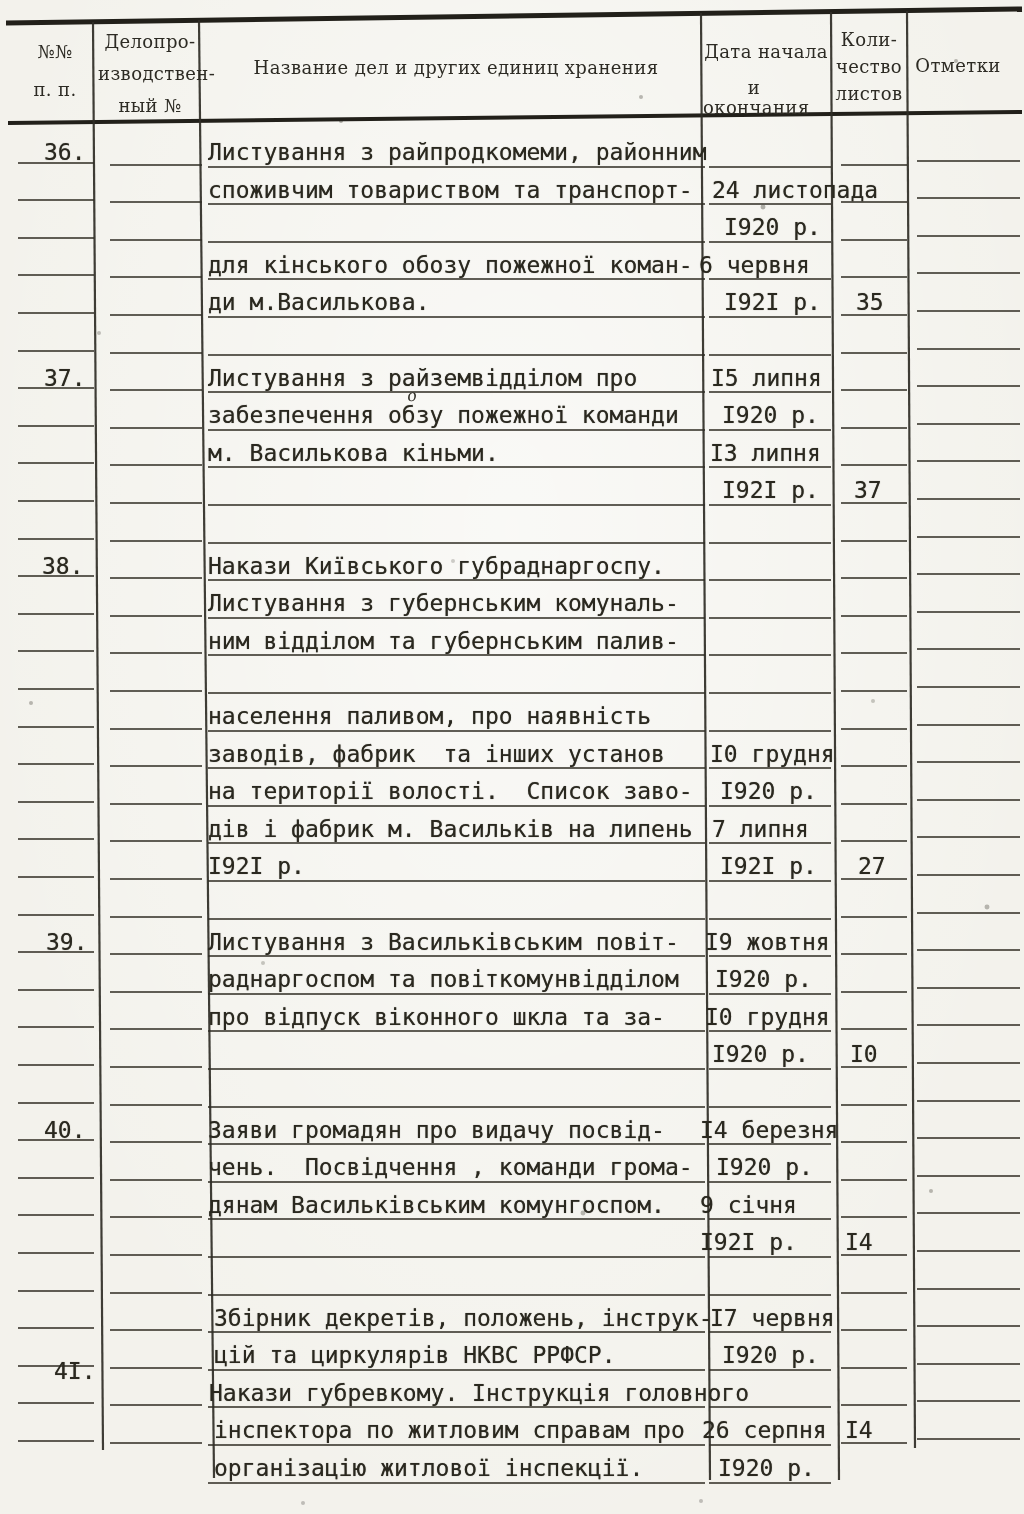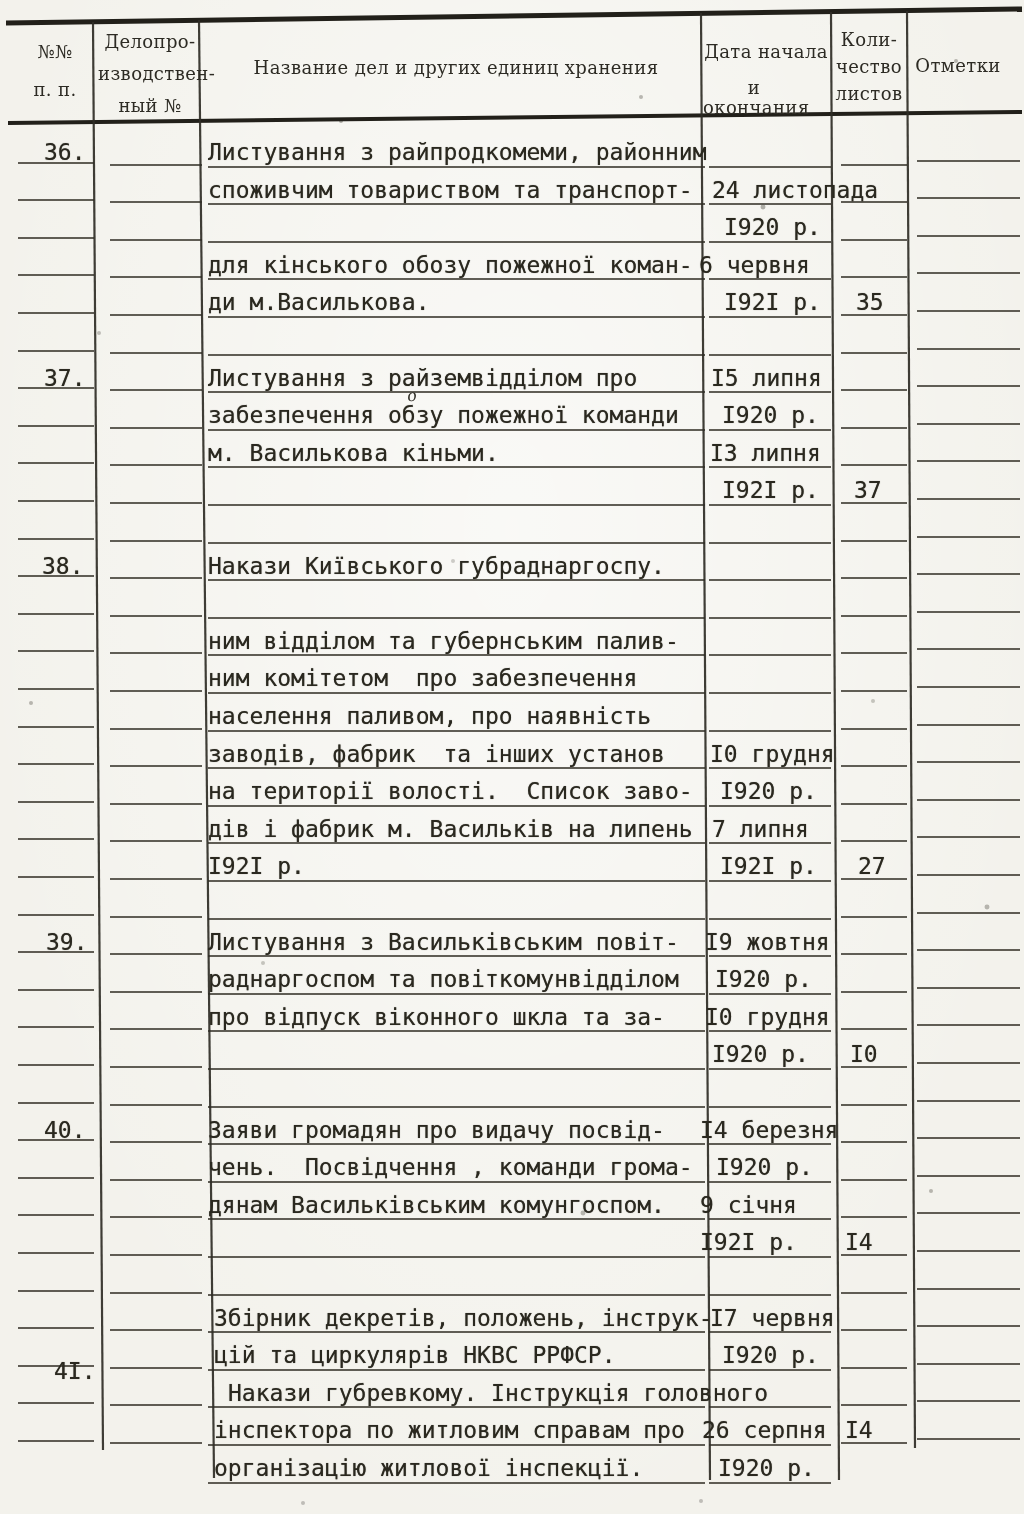--- a/index.html
+++ b/index.html
@@ -109,22 +109,22 @@
   <div class="t" style="left:208px;top:440px">м. Василькова кіньми.</div>
   <div class="hand" style="left:407px;top:388px">о</div>
   <div class="t" style="left:711px;top:365px">I5 липня</div>
   <div class="t" style="left:722px;top:402px">I920 р.</div>
   <div class="t" style="left:710px;top:440px">I3 липня</div>
   <div class="t" style="left:722px;top:477px">I92I р.</div>
   <div class="t" style="left:854px;top:477px">37</div>
 
   <div class="t" style="left:42px;top:553px">38.</div>
   <div class="t" style="left:208px;top:553px">Накази Київського губраднаргоспу.</div>
+  <div class="t" style="left:208px;top:590px">Листування з губернським комуналь-</div>
   <div class="t" style="left:208px;top:628px">ним відділом та губернським палив-</div>
-  <div class="t" style="left:208px;top:665px">ним комітетом  про забезпечення</div>
   <div class="t" style="left:208px;top:703px">населення паливом, про наявність</div>
   <div class="t" style="left:208px;top:741px">заводів, фабрик  та інших установ</div>
   <div class="t" style="left:208px;top:778px">на території волості.  Список заво-</div>
   <div class="t" style="left:208px;top:816px">дів і фабрик м. Васильків на липень</div>
   <div class="t" style="left:208px;top:853px">I92I р.</div>
   <div class="t" style="left:710px;top:741px">I0 грудня</div>
   <div class="t" style="left:720px;top:778px">I920 р.</div>
   <div class="t" style="left:712px;top:816px">7 липня</div>
   <div class="t" style="left:720px;top:853px">I92I р.</div>
   <div class="t" style="left:858px;top:853px">27</div>
@@ -145,21 +145,21 @@
   <div class="t" style="left:208px;top:1192px">дянам Васильківським комунгоспом.</div>
   <div class="t" style="left:700px;top:1117px">I4 березня</div>
   <div class="t" style="left:716px;top:1154px">I920 р.</div>
   <div class="t" style="left:700px;top:1192px">9 січня</div>
   <div class="t" style="left:700px;top:1229px">I92I р.</div>
   <div class="t" style="left:845px;top:1229px">I4</div>
 
   <div class="t" style="left:54px;top:1358px">4I.</div>
   <div class="t" style="left:214px;top:1305px">Збірник декретів, положень, інструк-</div>
   <div class="t" style="left:214px;top:1342px">цій та циркулярів НКВС РРФСР.</div>
-  <div class="t" style="left:228px;top:1380px">Накази губревкому. Інструкція головного</div>
+  <div class="t" style="left:209px;top:1380px">Накази губревкому. Інструкція головного</div>
   <div class="t" style="left:214px;top:1417px">інспектора по житловим справам про</div>
   <div class="t" style="left:214px;top:1455px">організацію житлової інспекції.</div>
   <div class="t" style="left:710px;top:1305px">I7 червня</div>
   <div class="t" style="left:722px;top:1342px">I920 р.</div>
   <div class="t" style="left:702px;top:1417px">26 серпня</div>
   <div class="t" style="left:718px;top:1455px">I920 р.</div>
   <div class="t" style="left:845px;top:1417px">I4</div>
 
 </div>
 

